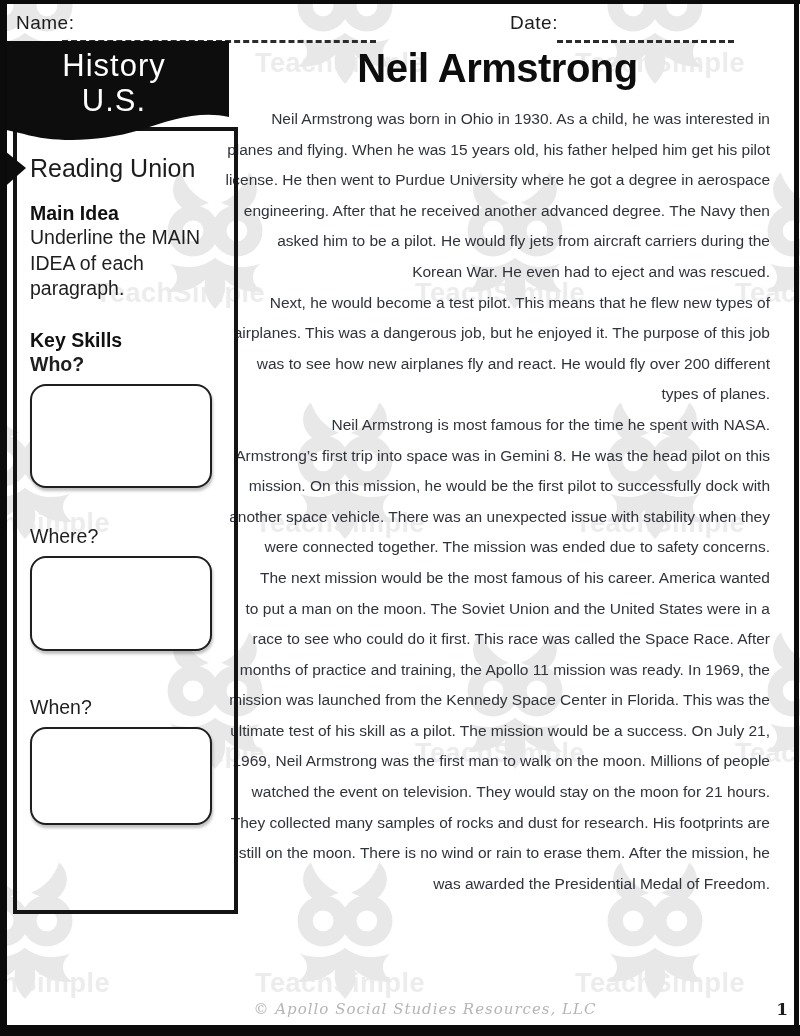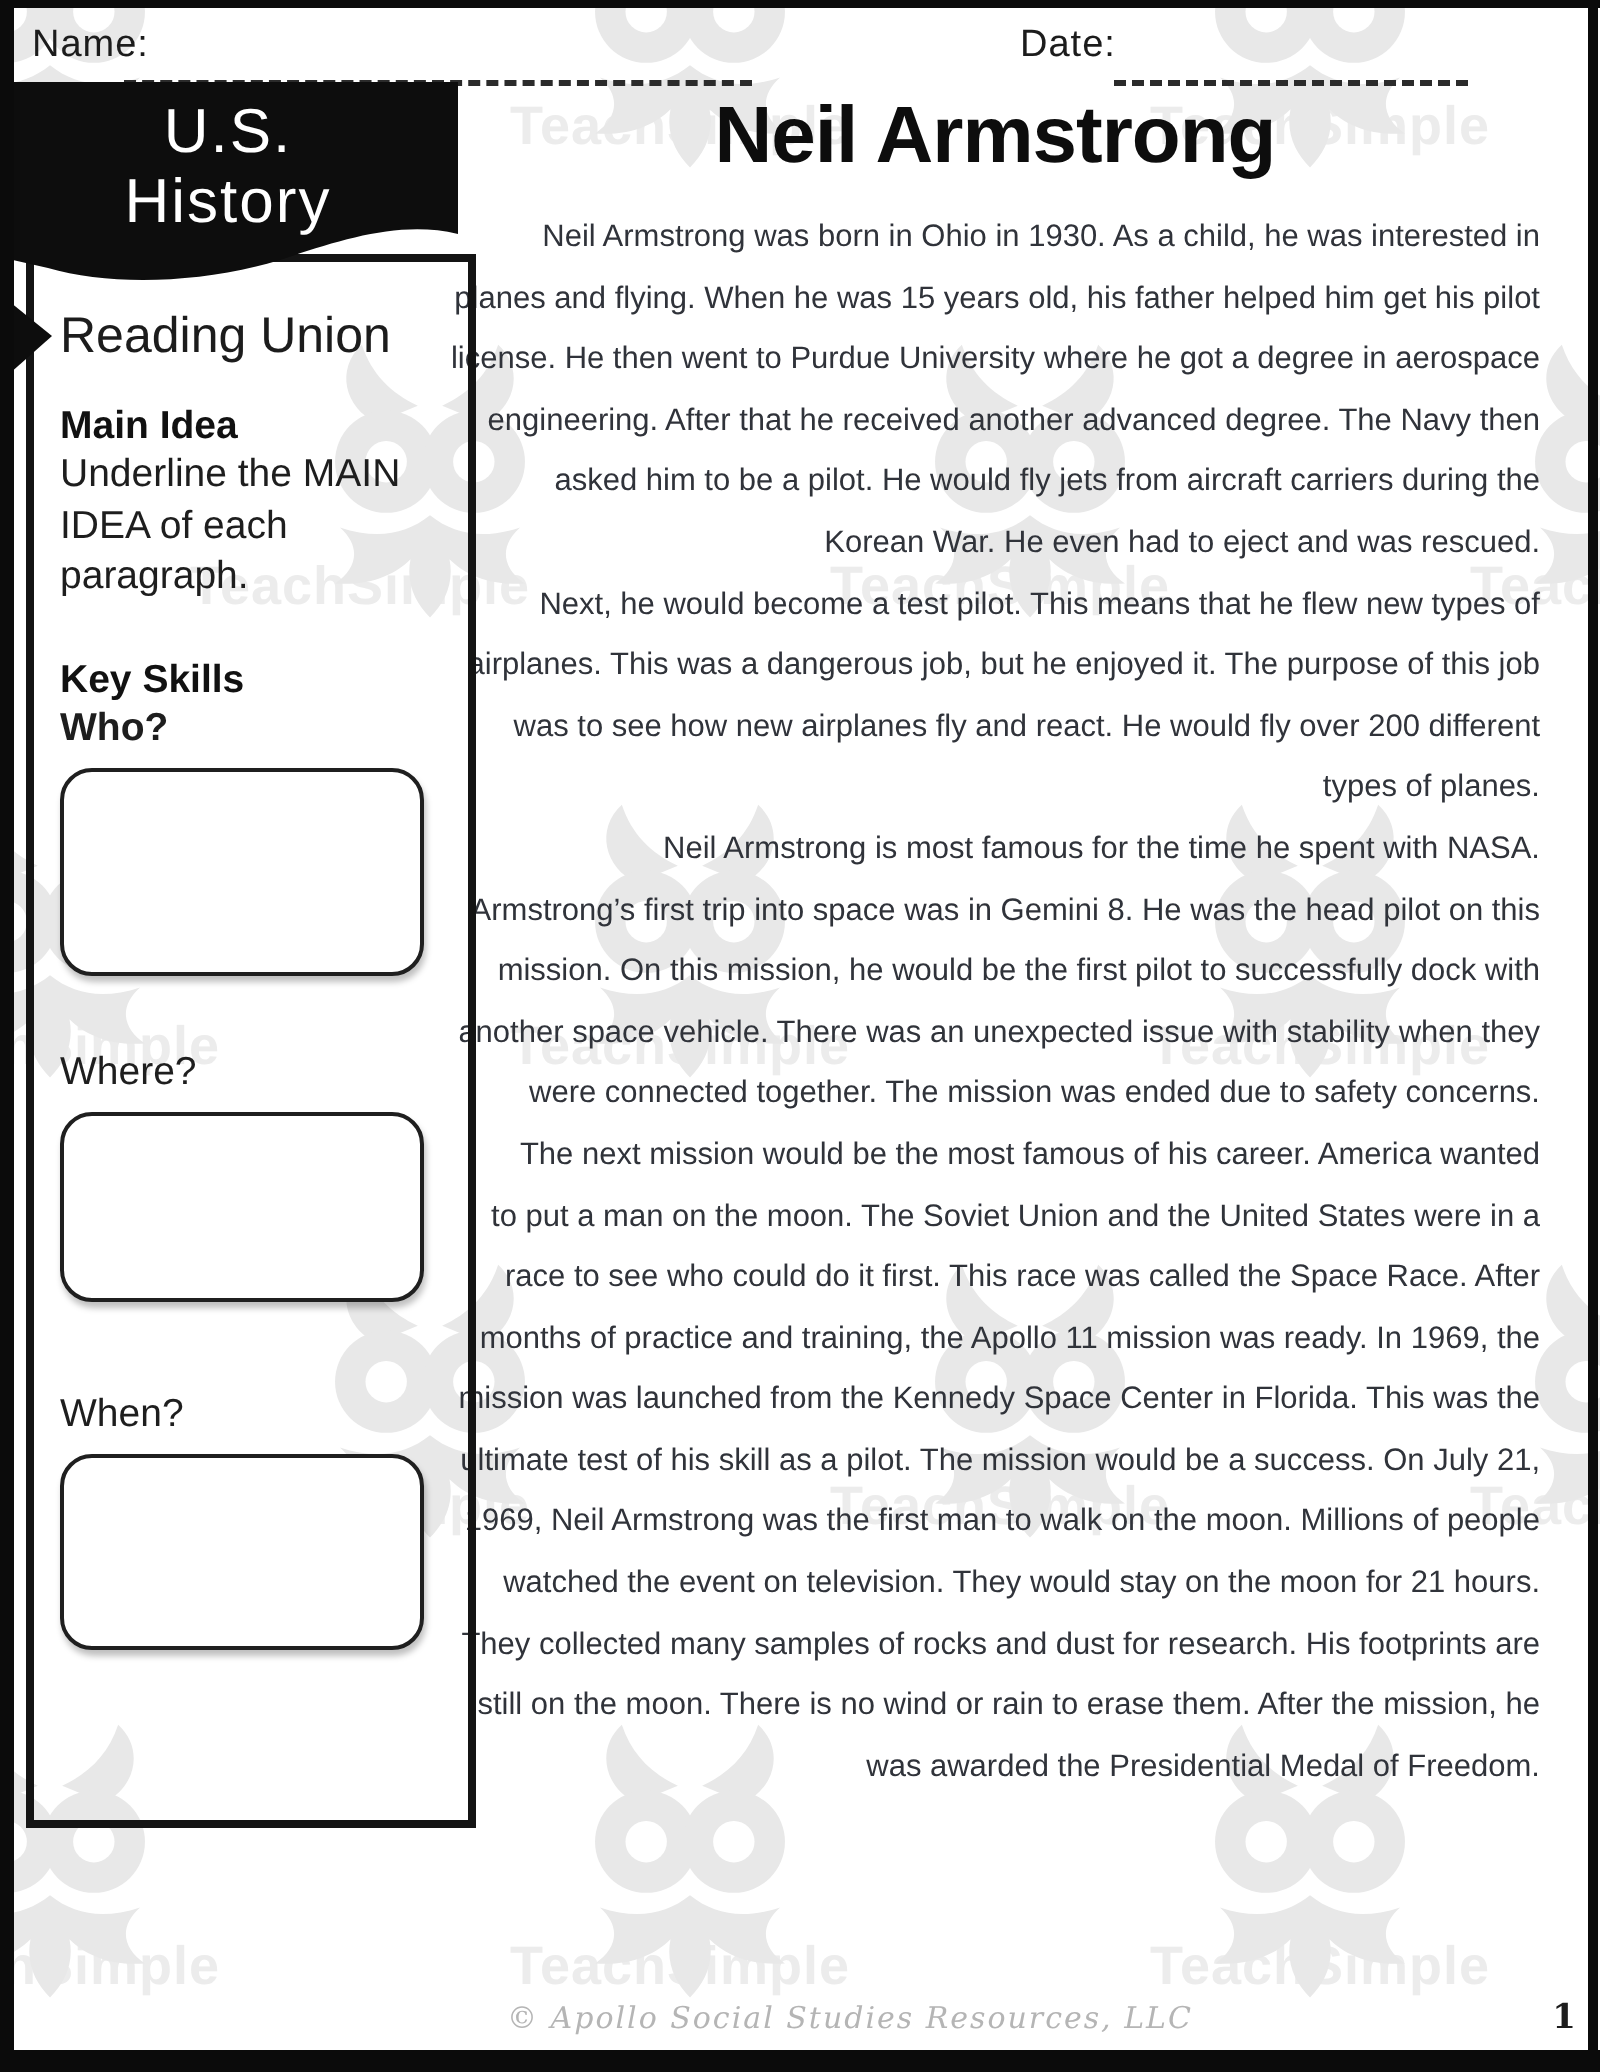--- a/index.html
+++ b/index.html
@@ -284,22 +284,22 @@
     <div class="hdr-line name-line"></div>
     <span class="hdr-label date-label">Date:</span>
     <div class="hdr-line date-line"></div>
   </div>
 
   <div class="banner">
     <svg width="232" height="106" viewBox="0 0 232 106">
       <path d="M2,1 L229,1 L229,77 C200,70 170,80 140,90 C100,102 55,103 24,94 L2,89 Z" fill="#0d0d0d"></path>
     </svg>
     <div class="banner-text">
+      <div>History</div>
       <div>U.S.</div>
-      <div>History</div>
     </div>
   </div>
   <svg class="banner-tail" viewBox="0 0 27 44">
     <polygon points="0,0 26,21 0,44" fill="#0d0d0d"></polygon>
   </svg>
 
   <div class="sidebar">
     <div class="rs-title">Reading Union</div>
     <div class="rs-head">Main Idea</div>
     <div class="rs-text">Underline the MAIN IDEA of each paragraph.</div>

